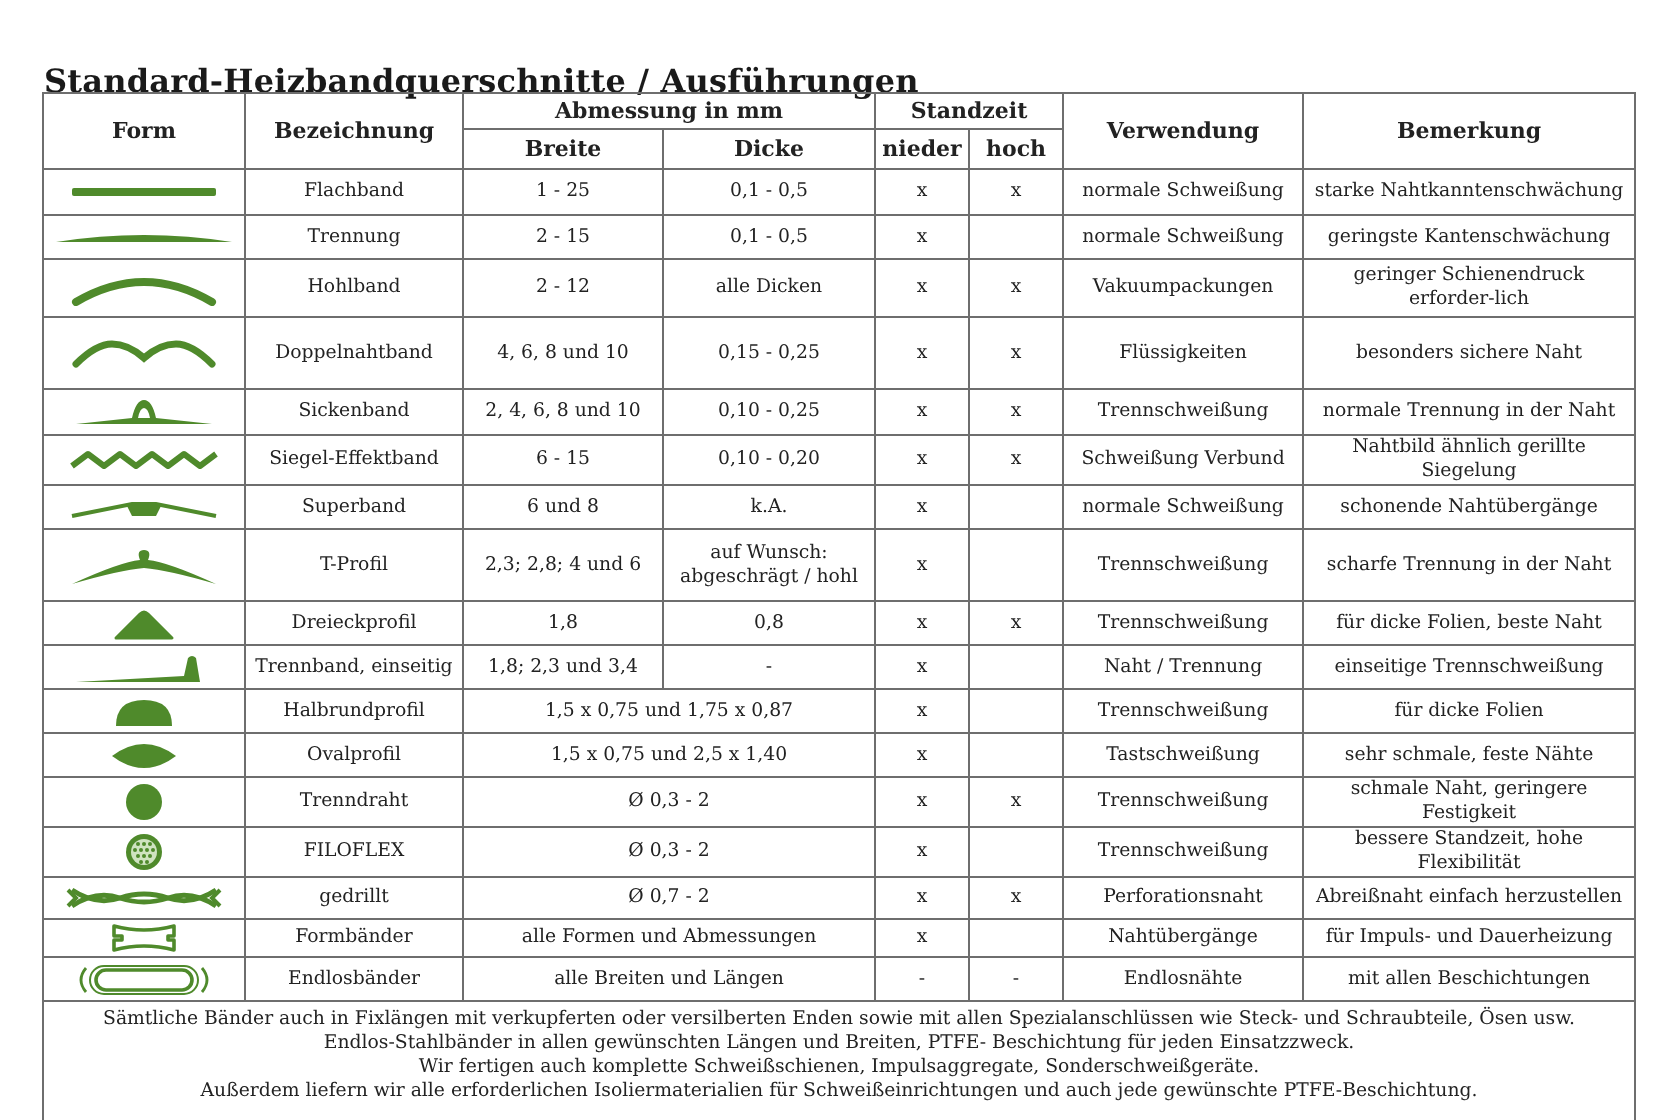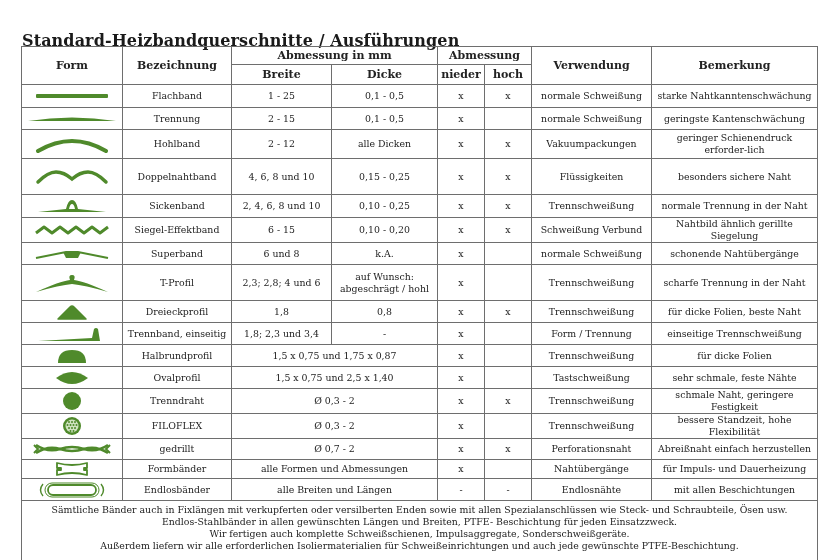--- a/index.html
+++ b/index.html
@@ -28,21 +28,21 @@
     <col style="width:47px">
       <col style="width:47px">
       <col style="width:120px">
       <col style="width:166px">
   </colgroup>
   <thead>
     <tr class="hdr1">
       <th rowspan="2">Form</th>
       <th rowspan="2">Bezeichnung</th>
       <th colspan="2">Abmessung in mm</th>
-      <th colspan="2">Abmessung</th>
+      <th colspan="2">Standzeit</th>
       <th rowspan="2">Verwendung</th>
       <th rowspan="2">Bemerkung</th>
     </tr>
     <tr class="hdr2">
       <th>Breite</th>
       <th>Dicke</th>
       <th>nieder</th>
       <th>hoch</th>
     </tr>
   </thead>
@@ -189,21 +189,21 @@
       <td class="form">
           <svg width="84" height="18">
             <path d="M8 16 L62 13 L64 4 Q66 2 68 4 L70 16 Z" fill="#4f8a2b"></path>
           </svg>
         </td>
       <td>Trennband, einseitig</td>
       <td>1,8; 2,3 und 3,4</td>
       <td>-</td>
       <td>x</td>
       <td></td>
-      <td>Form / Trennung</td>
+      <td>Naht / Trennung</td>
       <td>einseitige Trennschweißung</td>
     </tr>
 
     <tr style="height:22px">
       <td class="form">
           <svg width="40" height="18">
             <path d="M6 16 Q6 3 20 3 Q34 3 34 16 Z" fill="#4f8a2b"></path>
           </svg>
         </td>
       <td>Halbrundprofil</td>

